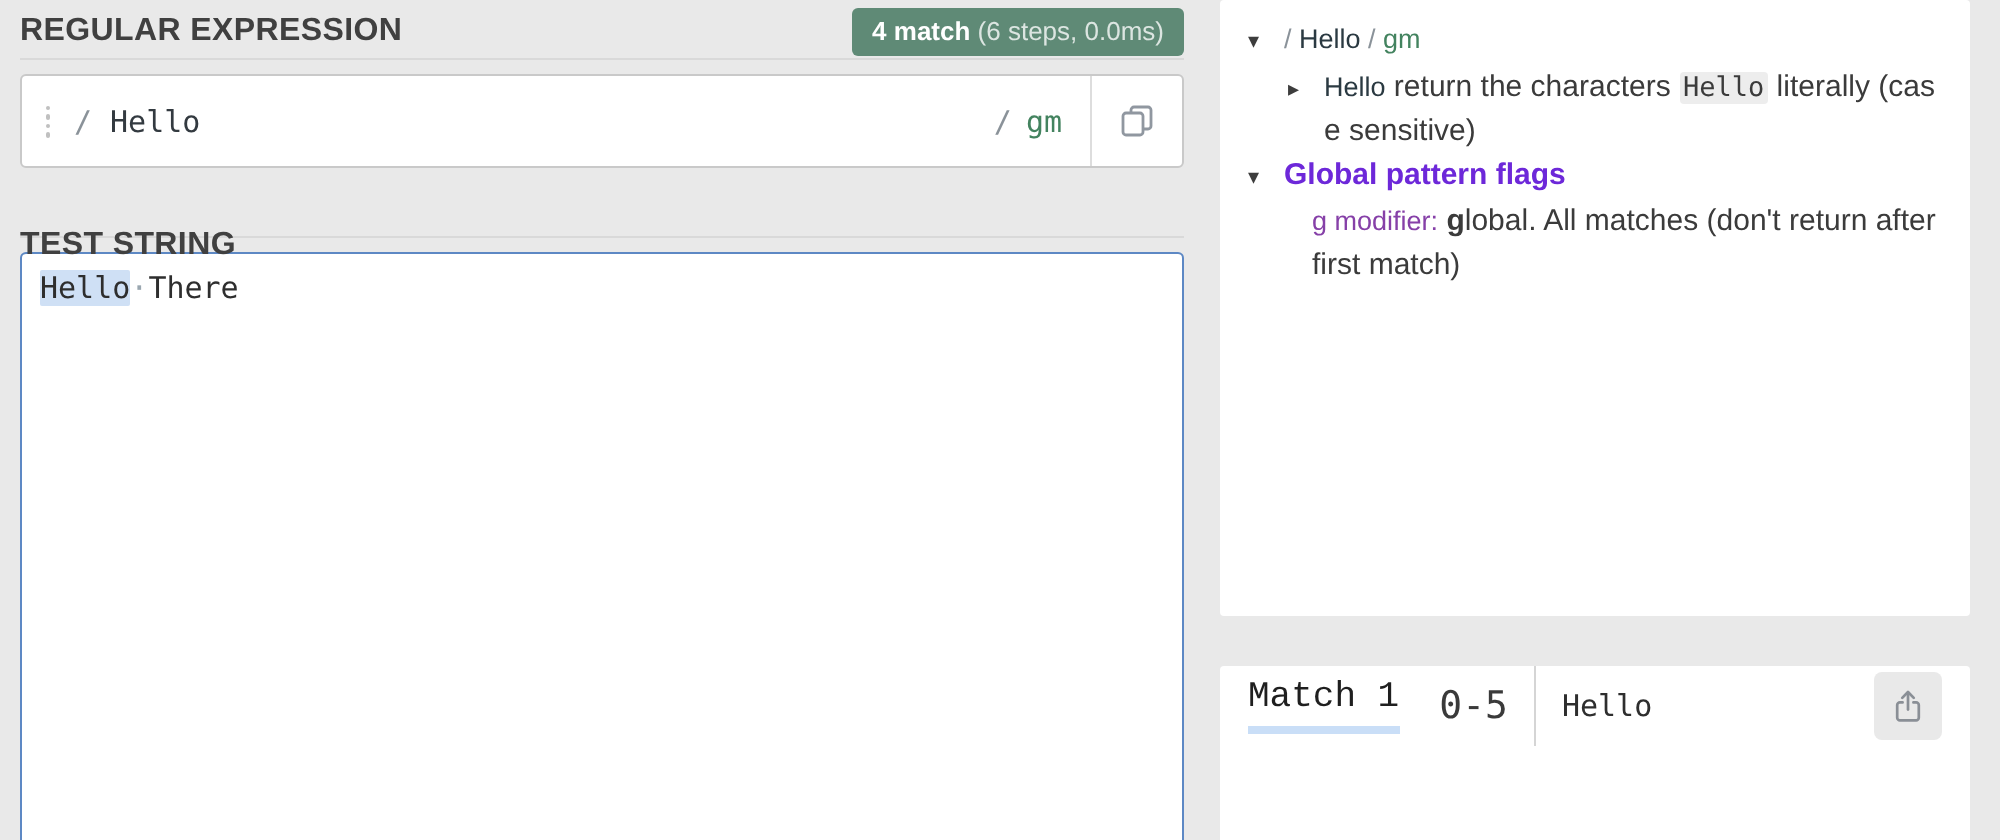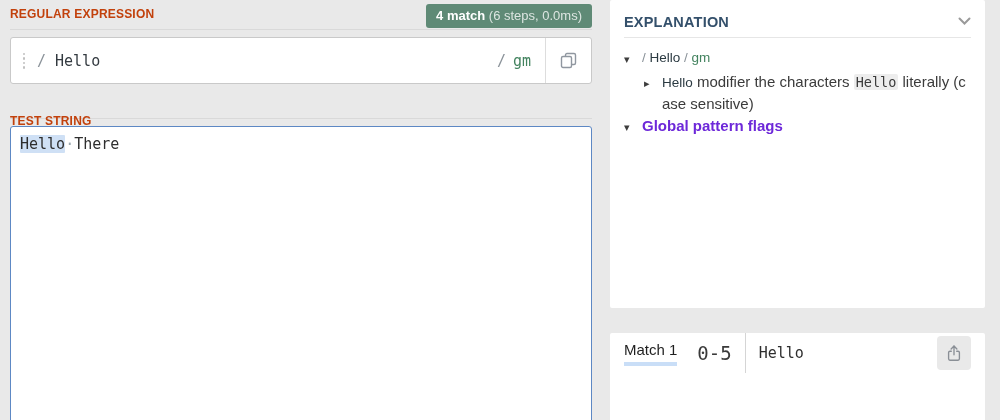--- a/index.html
+++ b/index.html
@@ -14,21 +14,21 @@
 
   
   .left-col { position:absolute; left:10px; top:0; width:582px; }
 
   .sec-header {
     position:relative; height:30px;
     border-bottom:1px solid #d9d9d9;
   }
   .sec-title {
     position:absolute; left:0; top:7px;
-    font-size:12px; font-weight:bold; color:#c2410c; letter-spacing:.2px;
+    font-size:16px; font-weight:bold; color:#404040; letter-spacing:.2px;
   }
   .badge {
     position:absolute; right:0; bottom:1px;
     background:#5f8a76; border-radius:3px;
     padding:4px 10px 5px; font-size:13px; color:#fff; white-space:nowrap;
   }
   .badge b { font-weight:bold; }
   .badge span.steps { color:rgba(255,255,255,.78); font-weight:normal; }
 
   .regex-box {
@@ -84,22 +84,22 @@
   .ppl { color:#8640a8; }
   .chip { font-family:"DejaVu Sans Mono","Liberation Mono",monospace; font-size:13.5px; background:#ededed; border-radius:2px; padding:0 2px; }
   .anchor-chip { font-family:"DejaVu Sans Mono","Liberation Mono",monospace; font-size:13.5px; background:#e9d58f; color:#45412b; border-radius:2px; padding:0 2px; }
   .bold-dark { font-weight:bold; color:#6d28d9; }
   .break { word-break:break-all; }
 
   .panel-gap { height:17px; }
   .mi-panel { height:95px; }
   .mi-row { margin-top:8px; display:flex; align-items:center; height:40px; }
   .mi-label {
-    font-family:Liberation Sans, sans-serif;
-    font-size:15px; color:#1f1f1f;
+    font-family:Liberation Mono, monospace;
+    font-size:18px; color:#1f1f1f;
     border-bottom:4px solid #c9def7; padding-bottom:4px;
   }
   .mi-range { font-family:"DejaVu Sans Mono","Liberation Mono",monospace; font-size:19px; color:#3a3a3a; margin-left:20px; }
   .mi-divider { width:1px; height:40px; background:#d5d5d5; margin:0 13px; }
   .mi-value { font-family:"DejaVu Sans Mono","Liberation Mono",monospace; font-size:15px; color:#2e2e2e; }
   .export-btn {
     margin-left:auto; width:34px; height:34px; background:#e9e9e9;
     border-radius:4px; display:flex; align-items:center; justify-content:center; cursor:pointer;
   }
 </style>
@@ -141,45 +141,40 @@
 
   <div class="test-area mono">
     <span class="hl-match">Hello</span><span class="space-dot">·</span><span>There</span>
   </div>
 
 </div>
 
 <div class="right-col">
 
   <div class="panel exp-panel">
-    <div class="panel-header">
-      <span class="panel-title">EXPLANATION</span>
-      <span class="chevron">
-        <svg width="13" height="9" viewBox="0 0 13 9" fill="none" stroke="#9a9a9a" stroke-width="2" stroke-linecap="round">
-            <polyline points="1.5,1.5 6.5,6.5 11.5,1.5"></polyline>
-          </svg>
-      </span>
-    </div>
     <div class="exp-content">
 
       <div class="exp-row">
         <span class="marker">▾</span>
         <span class="content exp-mono"><span class="gry pre">/ </span><span class="pat-dark">Hello</span><span class="gry pre"> / </span><span class="grn">gm</span></span>
       </div>
 
       <div class="exp-row lvl2">
         <span class="marker">▸</span>
-        <span class="content break"><span class="exp-mono pat-dark">Hello</span><span> modifier the characters </span><span class="chip">Hello</span><span> literally (case sensitive)</span></span>
+        <span class="content break"><span class="exp-mono pat-dark">Hello</span><span> return the characters </span><span class="chip">Hello</span><span> literally (case sensitive)</span></span>
       </div>
 
       <div class="exp-row">
         <span class="marker">▾</span>
         <span class="content bold-dark">Global pattern flags</span>
       </div>
 
+      <div class="flagdesc">
+        <span class="exp-mono ppl">g modifier:</span><span class="pre"> </span><b>g</b><span>lobal. All matches (don't return after first match)</span>
+      </div>
 
 
     </div>
   </div>
 
   <div class="panel-gap"></div>
 
   <div class="panel mi-panel">
     <div class="mi-row">
       <span class="mi-label">Match 1</span>

